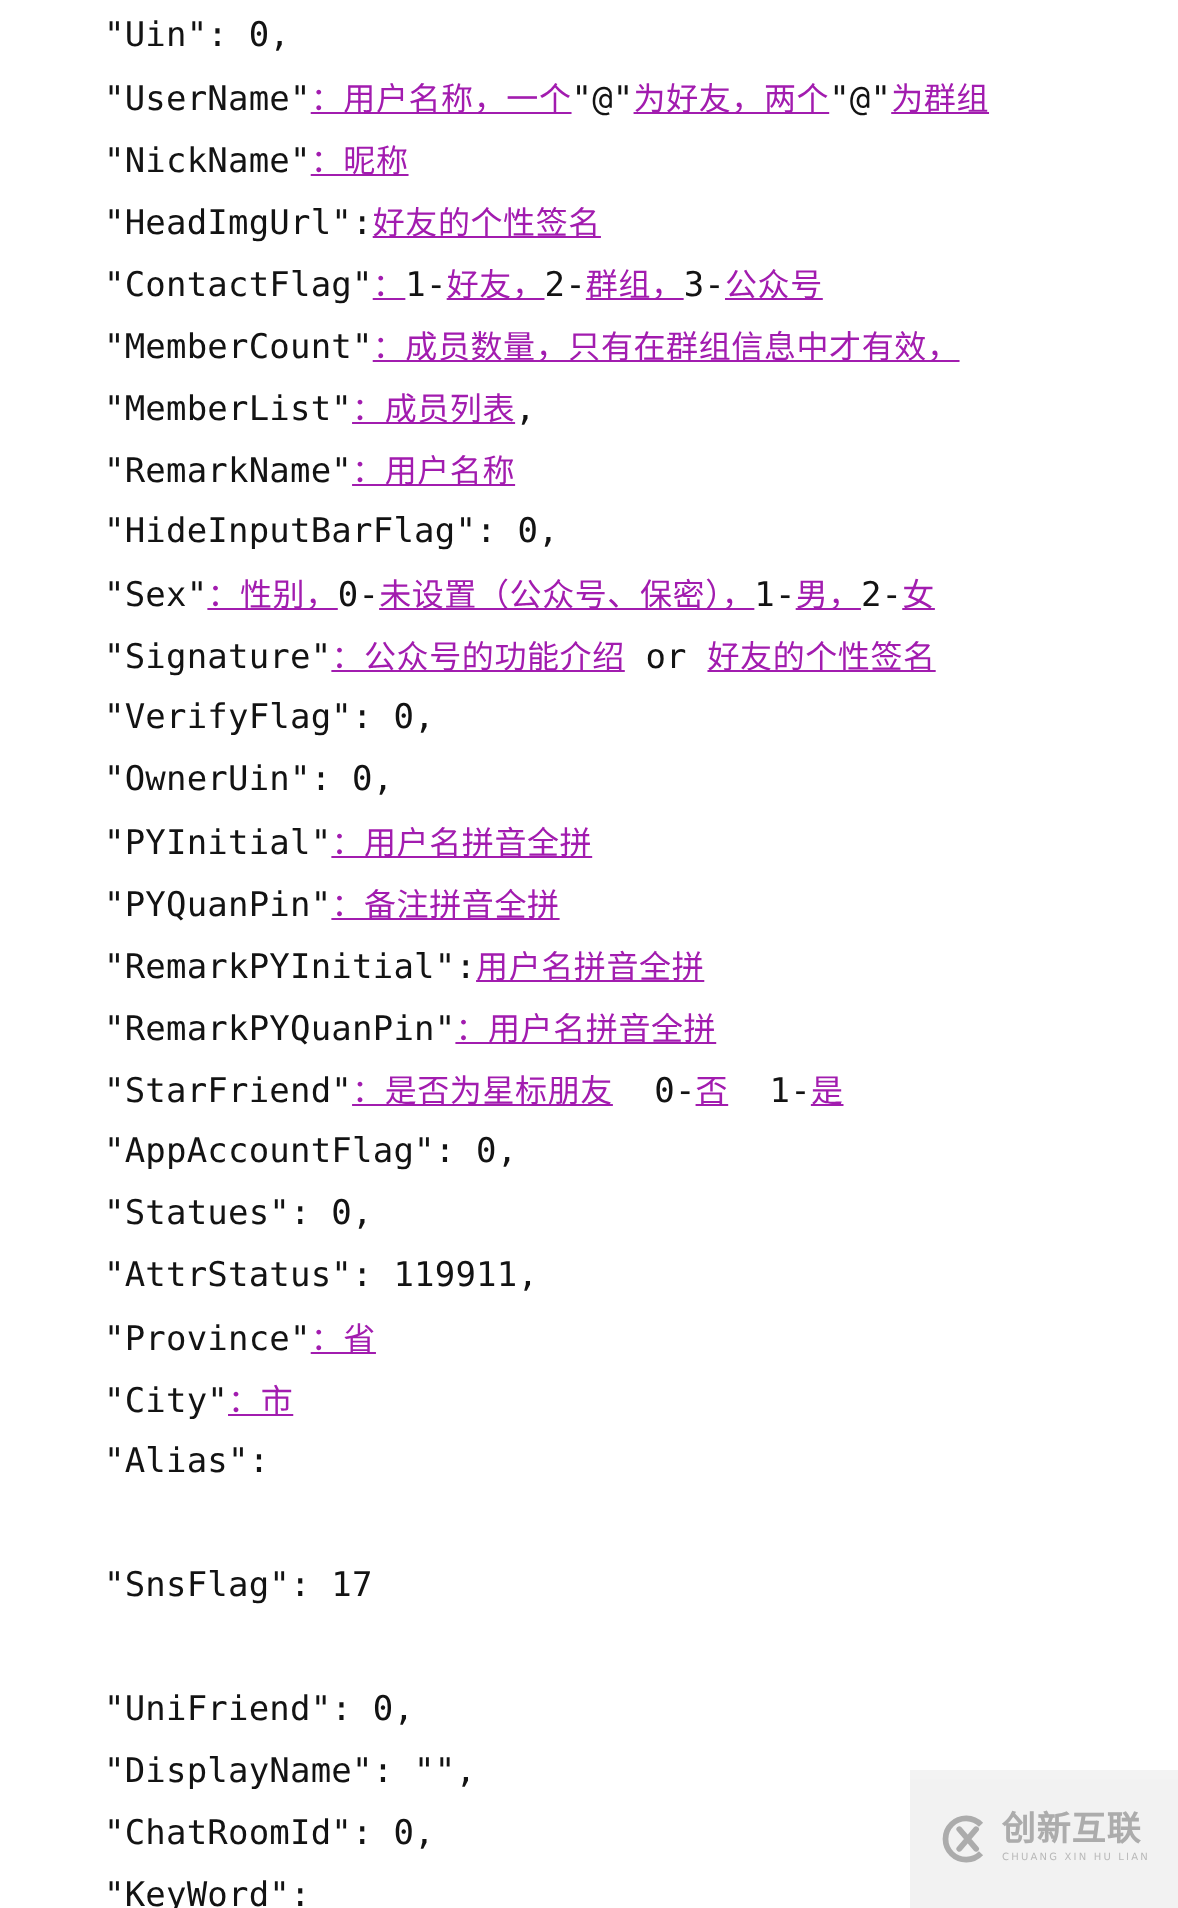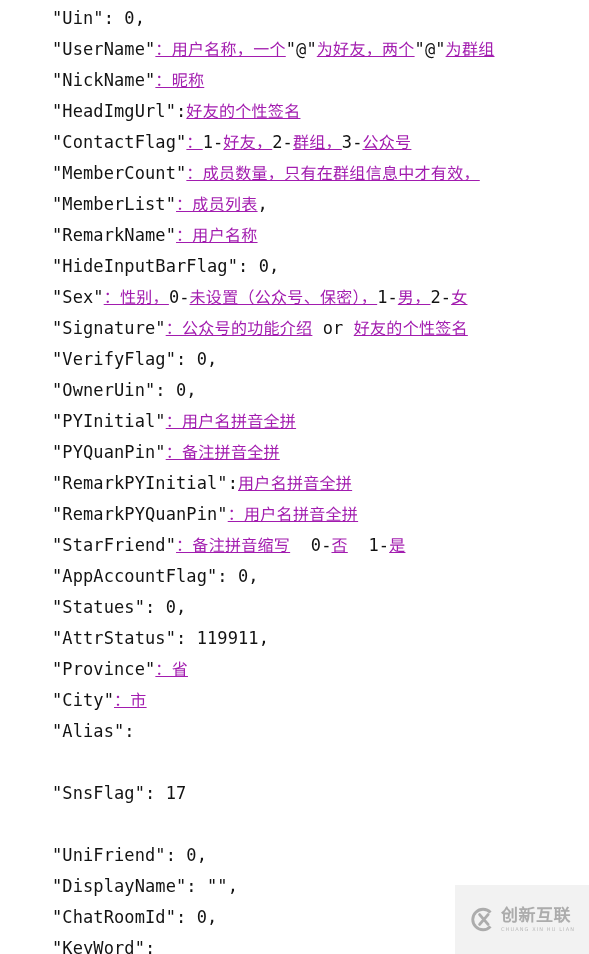--- a/index.html
+++ b/index.html
@@ -105,21 +105,21 @@
     <div class="code-line"><span>"RemarkName"</span><span class="cjk">：用户名称</span></div>
     <div class="code-line"><span>"HideInputBarFlag": 0,</span></div>
     <div class="code-line"><span>"Sex"</span><span class="cjk">：性别，</span><span>0-</span><span class="cjk">未设置（公众号、保密），</span><span>1-</span><span class="cjk">男，</span><span>2-</span><span class="cjk">女</span></div>
     <div class="code-line"><span>"Signature"</span><span class="cjk">：公众号的功能介绍</span><span> or </span><span class="cjk">好友的个性签名</span></div>
     <div class="code-line"><span>"VerifyFlag": 0,</span></div>
     <div class="code-line"><span>"OwnerUin": 0,</span></div>
     <div class="code-line"><span>"PYInitial"</span><span class="cjk">：用户名拼音全拼</span></div>
     <div class="code-line"><span>"PYQuanPin"</span><span class="cjk">：备注拼音全拼</span></div>
     <div class="code-line"><span>"RemarkPYInitial":</span><span class="cjk">用户名拼音全拼</span></div>
     <div class="code-line"><span>"RemarkPYQuanPin"</span><span class="cjk">：用户名拼音全拼</span></div>
-    <div class="code-line"><span>"StarFriend"</span><span class="cjk">：备注拼音缩写</span><span>  0-</span><span class="cjk">否</span><span>  1-</span><span class="cjk">是</span></div>
+    <div class="code-line"><span>"StarFriend"</span><span class="cjk">：是否为星标朋友</span><span>  0-</span><span class="cjk">否</span><span>  1-</span><span class="cjk">是</span></div>
     <div class="code-line"><span>"AppAccountFlag": 0,</span></div>
     <div class="code-line"><span>"Statues": 0,</span></div>
     <div class="code-line"><span>"AttrStatus": 119911,</span></div>
     <div class="code-line"><span>"Province"</span><span class="cjk">：省</span></div>
     <div class="code-line"><span>"City"</span><span class="cjk">：市</span></div>
     <div class="code-line"><span>"Alias":</span></div>
     <div class="code-line blank">&nbsp;</div>
     <div class="code-line"><span>"SnsFlag": 17</span></div>
     <div class="code-line blank">&nbsp;</div>
     <div class="code-line"><span>"UniFriend": 0,</span></div>

